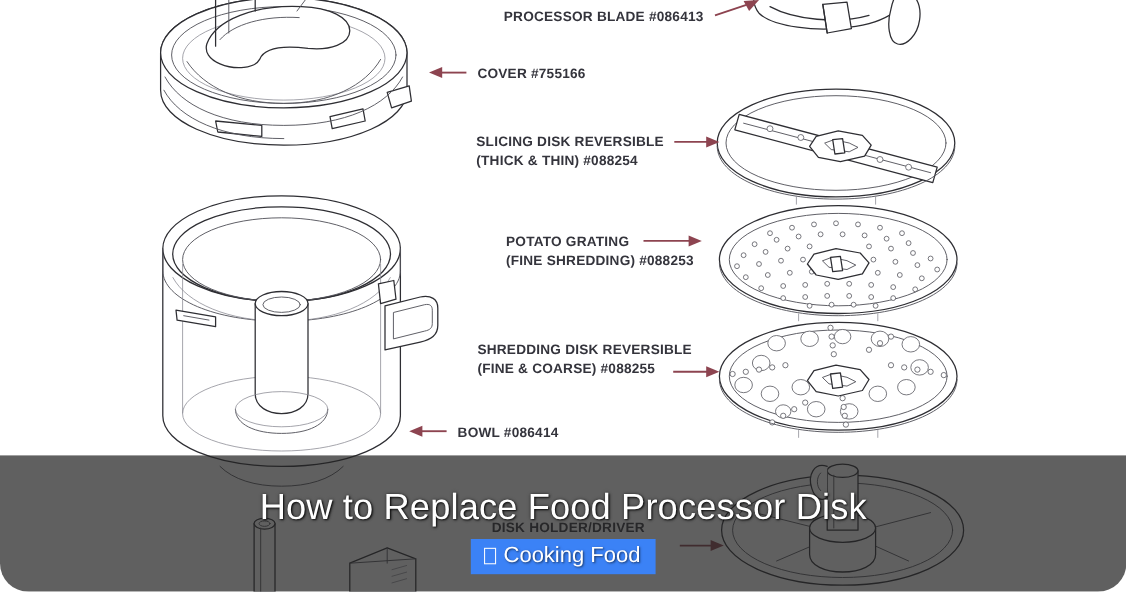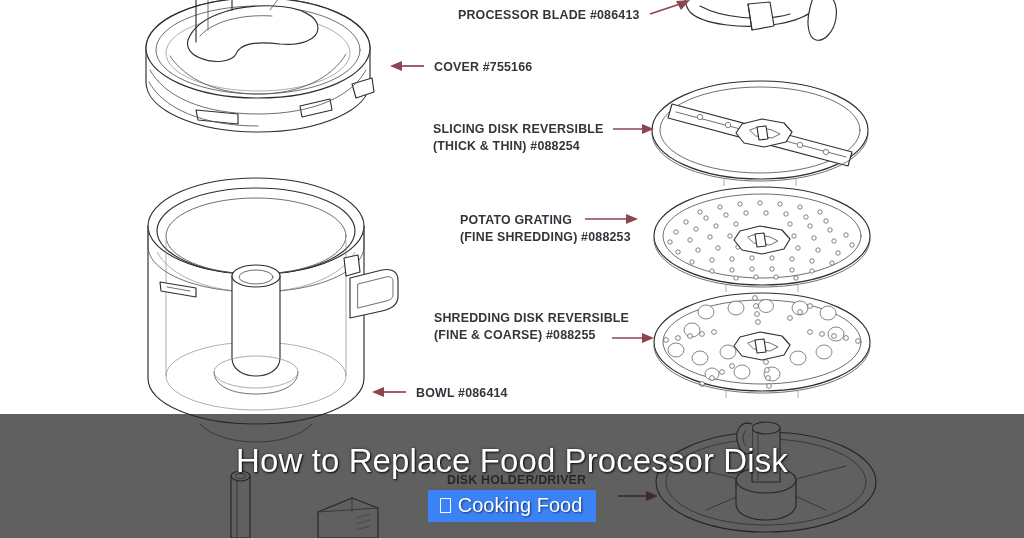--- a/index.html
+++ b/index.html
@@ -10,20 +10,21 @@
   }
   body {
     font-family: "Liberation Sans", sans-serif;
   }
   #stage {
     position: relative;
     width: 1024px;
     height: 538px;
     overflow: hidden;
     background: #ffffff;
+    border-radius: 26px;
   }
   #diagram-svg {
     position: absolute;
     left: 0;
     top: 0;
     width: 1024px;
     height: 538px;
     display: block;
   }
 

